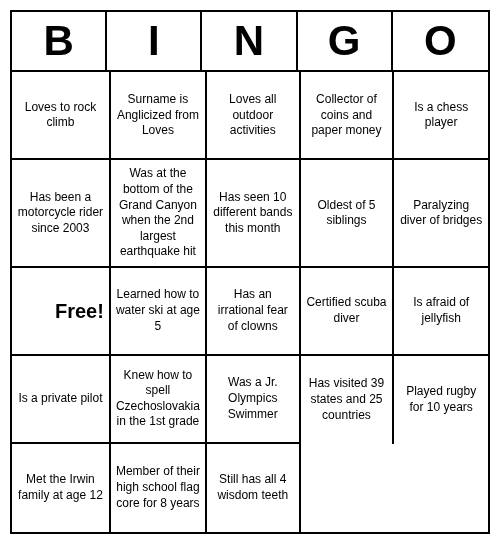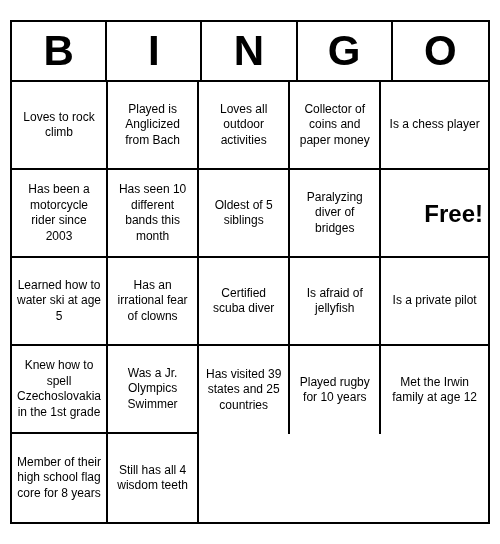--- a/index.html
+++ b/index.html
@@ -48,21 +48,21 @@
       justify-content: center;
       min-height: 88px;
     }
     .bingo-cell:nth-child(5n) {
       border-right: none;
     }
     .bingo-grid .bingo-cell:nth-last-child(-n+5) {
       border-bottom: none;
     }
     .bingo-cell.free {
-      font-size: 24px;
+      font-size: 20px;
       font-weight: bold;
       padding-left: 43px;
     }
     .cell-text {
       display: block;
     }
   </style>
 </head>
 <body>
 
@@ -72,33 +72,36 @@
       <div class="bingo-letter">I</div>
       <div class="bingo-letter">N</div>
       <div class="bingo-letter">G</div>
       <div class="bingo-letter">O</div>
     </div>
   <div class="bingo-grid">
       <div class="bingo-cell">
         <span class="cell-text">Loves to rock climb</span>
       </div>
       <div class="bingo-cell">
-        <span class="cell-text">Played is Anglicized from Bach</span>
+        <span class="cell-text">Surname is Anglicized from Loves</span>
       </div>
       <div class="bingo-cell">
         <span class="cell-text">Loves all outdoor activities</span>
       </div>
       <div class="bingo-cell">
         <span class="cell-text">Collector of coins and paper money</span>
       </div>
       <div class="bingo-cell">
         <span class="cell-text">Is a chess player</span>
       </div>
       <div class="bingo-cell">
         <span class="cell-text">Has been a motorcycle rider since 2003</span>
+      </div>
+      <div class="bingo-cell">
+        <span class="cell-text">Was at the bottom of the Grand Canyon when the 2nd largest earthquake hit</span>
       </div>
       <div class="bingo-cell">
         <span class="cell-text">Has seen 10 different bands this month</span>
       </div>
       <div class="bingo-cell">
         <span class="cell-text">Oldest of 5 siblings</span>
       </div>
       <div class="bingo-cell">
         <span class="cell-text">Paralyzing diver of bridges</span>
       </div>

